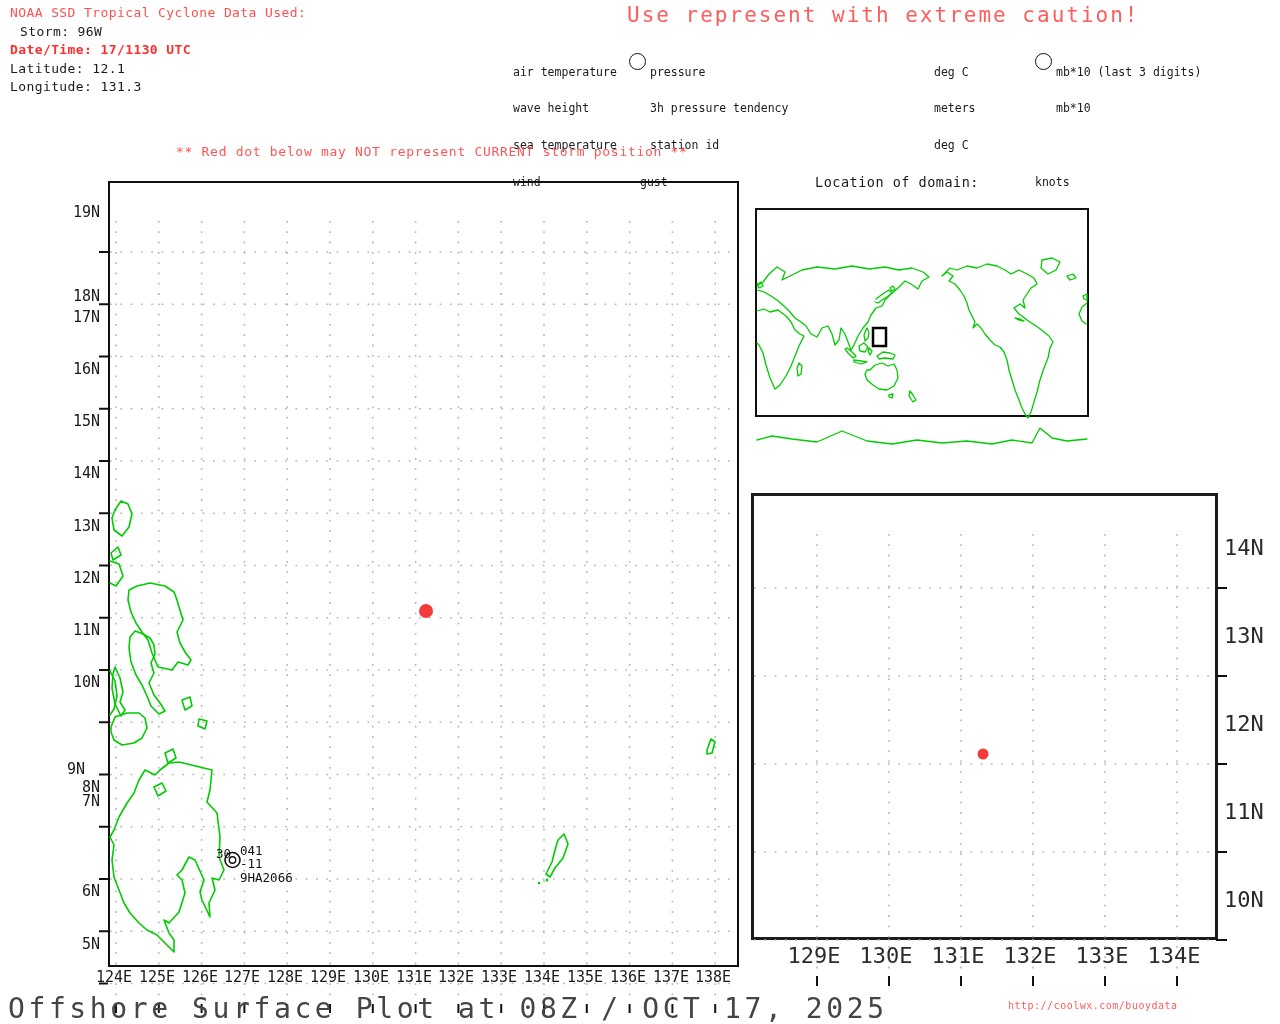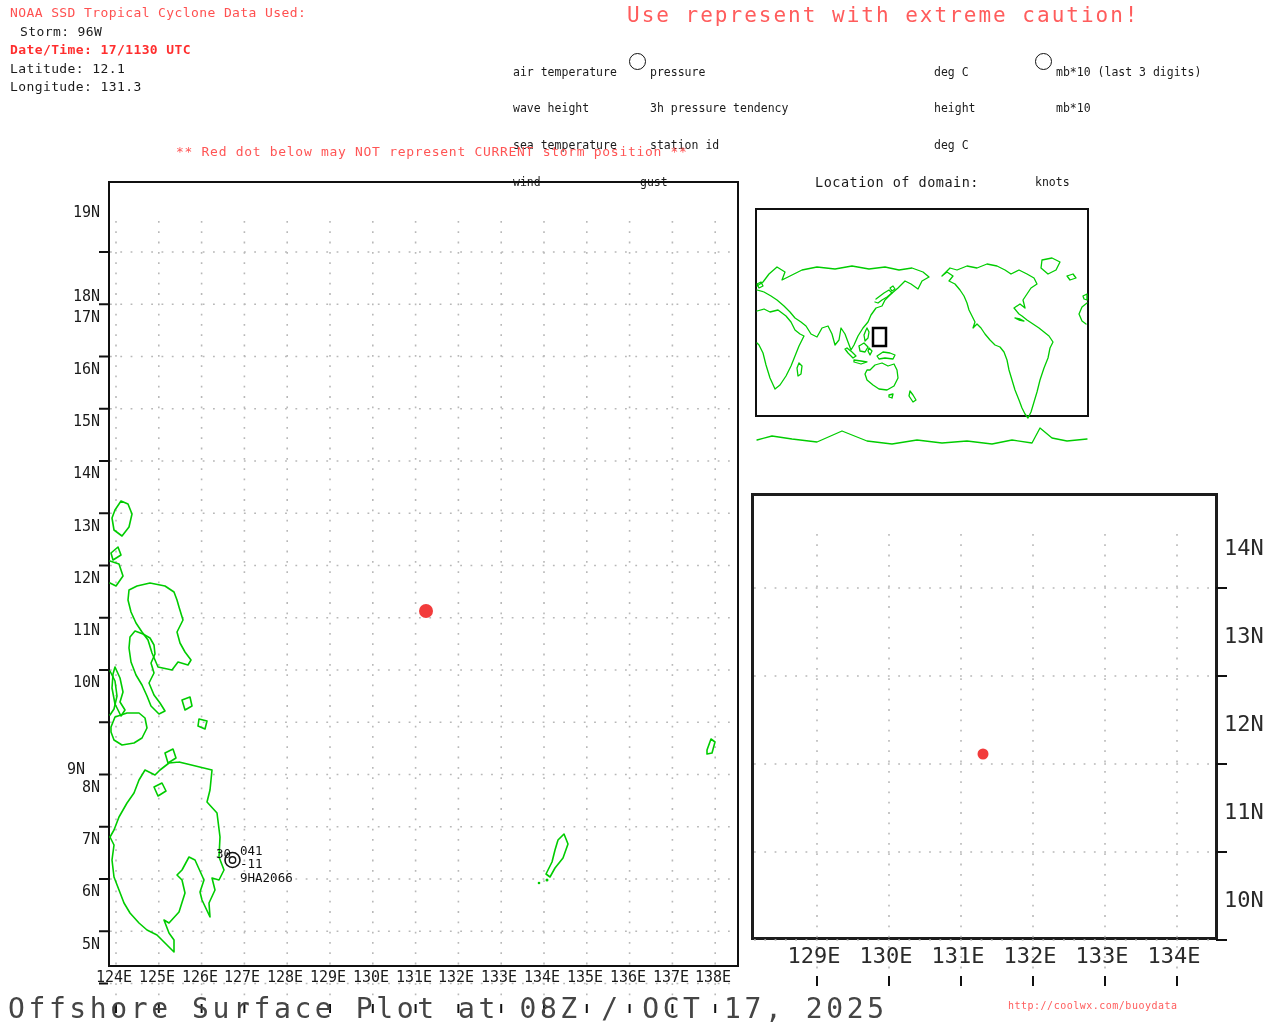--- a/index.html
+++ b/index.html
@@ -64,21 +64,21 @@
   </div>
 </div>
 <div class="abs legend-circle" style="left:629px;top:53px;"></div>
 
 <div class="abs leg" style="left:934px;top:41px;">
   <div class="leg-row">
     <span class="leg-left un-left">deg C</span>
     <span class="leg-right">mb*10 (last 3 digits)</span>
   </div>
   <div class="leg-row">
-    <span class="leg-left un-left">height</span>
+    <span class="leg-left un-left">meters</span>
     <span class="leg-right">mb*10</span>
   </div>
   <div class="leg-row">
     <span class="leg-left un-left">deg C</span>
     <span class="leg-right"></span>
   </div>
   <div class="leg-row">
     <span class="leg-left un-left"></span>
     <span class="leg-right" style="margin-left:1px;">knots</span>
   </div>
@@ -194,21 +194,21 @@
 <div class="abs mlab" style="left:52px;top:309px;width:48px;text-align:right;">17N</div>
 <div class="abs mlab" style="left:52px;top:361px;width:48px;text-align:right;">16N</div>
 <div class="abs mlab" style="left:52px;top:413px;width:48px;text-align:right;">15N</div>
 <div class="abs mlab" style="left:52px;top:465px;width:48px;text-align:right;">14N</div>
 <div class="abs mlab" style="left:52px;top:518px;width:48px;text-align:right;">13N</div>
 <div class="abs mlab" style="left:52px;top:570px;width:48px;text-align:right;">12N</div>
 <div class="abs mlab" style="left:52px;top:622px;width:48px;text-align:right;">11N</div>
 <div class="abs mlab" style="left:52px;top:674px;width:48px;text-align:right;">10N</div>
 <div class="abs mlab" style="left:52px;top:761px;width:48px;text-align:center;">9N</div>
 <div class="abs mlab" style="left:52px;top:779px;width:48px;text-align:right;">8N</div>
-<div class="abs mlab" style="left:52px;top:831px;width:48px;text-align:right;">7N</div>
+<div class="abs mlab" style="left:52px;top:793px;width:48px;text-align:right;">7N</div>
 <div class="abs mlab" style="left:52px;top:883px;width:48px;text-align:right;">6N</div>
 <div class="abs mlab" style="left:52px;top:936px;width:48px;text-align:right;">5N</div>
 
 <div class="abs mlab" style="left:93px;top:969px;width:42px;text-align:center;">124E</div>
 <div class="abs mlab" style="left:136px;top:969px;width:42px;text-align:center;">125E</div>
 <div class="abs mlab" style="left:179px;top:969px;width:42px;text-align:center;">126E</div>
 <div class="abs mlab" style="left:221px;top:969px;width:42px;text-align:center;">127E</div>
 <div class="abs mlab" style="left:264px;top:969px;width:42px;text-align:center;">128E</div>
 <div class="abs mlab" style="left:307px;top:969px;width:42px;text-align:center;">129E</div>
 <div class="abs mlab" style="left:350px;top:969px;width:42px;text-align:center;">130E</div>

